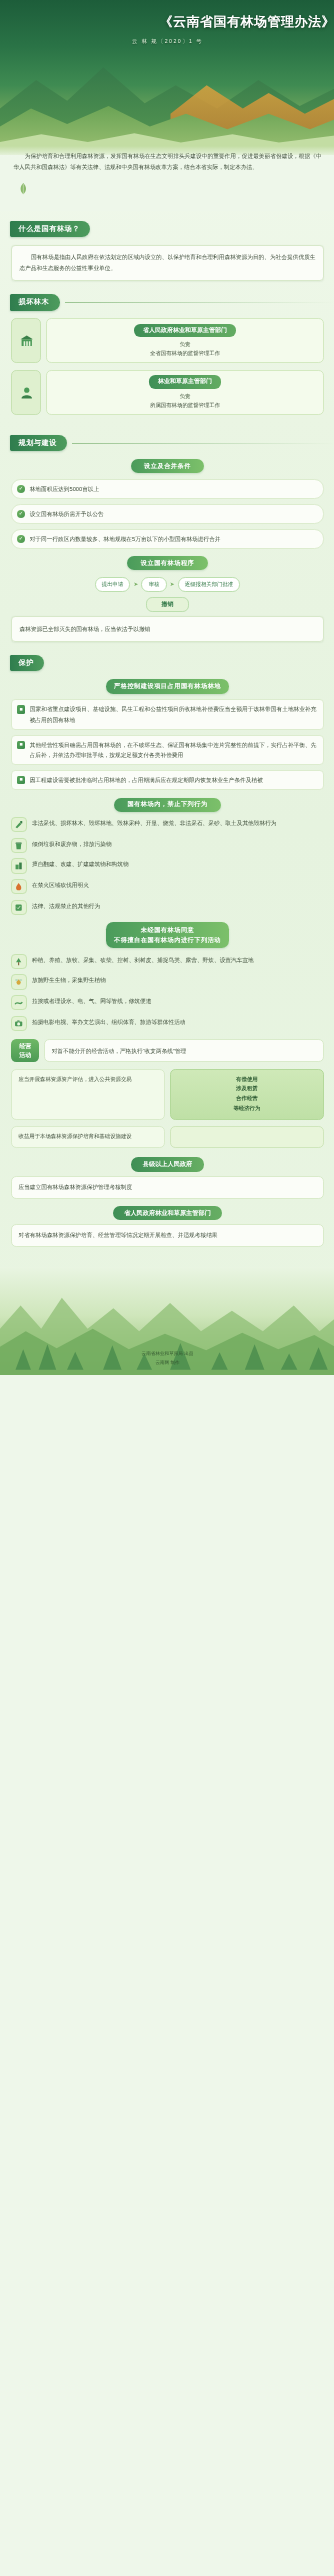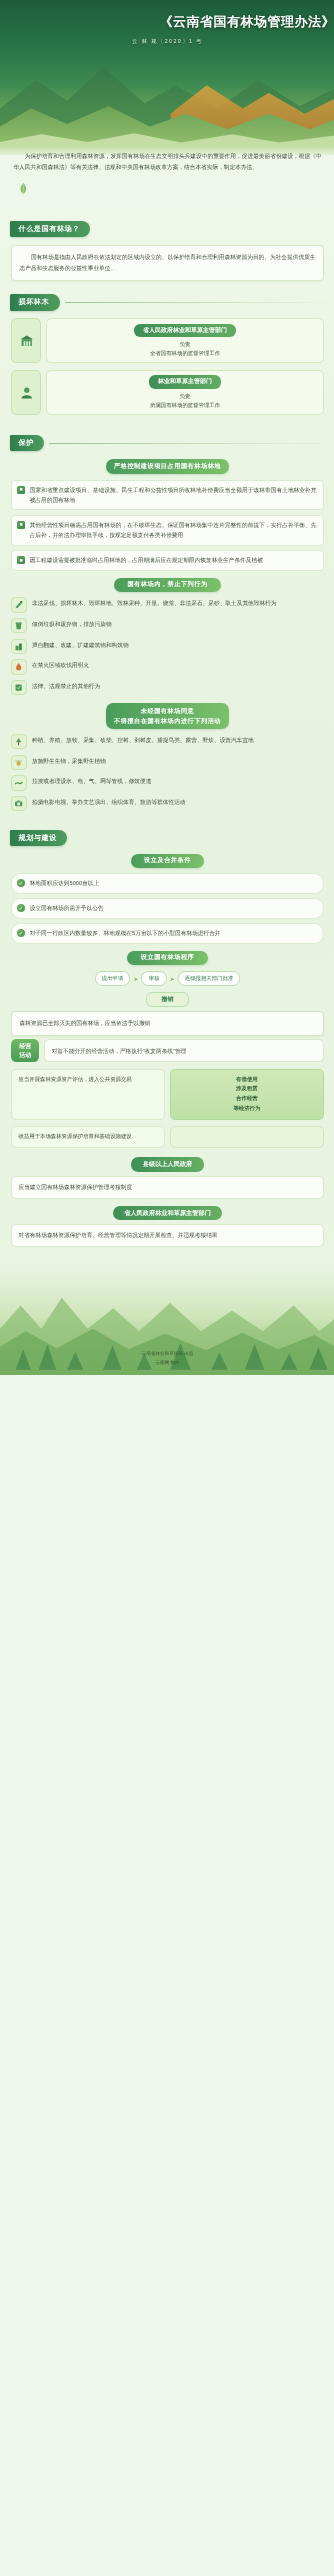--- a/index.html
+++ b/index.html
@@ -382,139 +382,20 @@
           <div class="org-mid">负责</div>
           <div class="org-desc">所属国有林场的监督管理工作</div>
         </div>
       </div>
 
     </div>
   </div>
 
   <div class="section">
     <div class="sec-head">
-      <span class="pill">保护</span>
-      <span class="deco"></span>
-    </div>
-    <div class="body-pad">
-
-      <div class="sub-bar wide">
-        <span>严格控制建设项目占用国有林场林地</span>
-      </div>
-
-      <div class="bullet sq">
-        <span class="dot">■</span>
-        <span class="txt">国家和省重点建设项目、基础设施、民生工程和公益性项目所收林地补偿费应当全额用于该林带国有土地林业补充被占用的国有林地</span>
-      </div>
-      <div class="bullet sq">
-        <span class="dot">■</span>
-        <span class="txt">其他经营性项目确需占用国有林场的，在不破坏生态、保证国有林场集中连片完整性的前提下，实行占补平衡、先占后补，并依法办理审批手续，按规定足额支付各类补偿费用</span>
-      </div>
-      <div class="bullet sq">
-        <span class="dot">■</span>
-        <span class="txt">因工程建设需要被批准临时占用林地的，占用期满后应在规定期限内恢复林业生产条件及植被</span>
-      </div>
-
-      <div class="sub-bar">
-        <span>国有林场内，禁止下列行为</span>
-      </div>
-
-      <div class="icon-row">
-        <span class="icon-badge">
-          <svg width="9.3" height="9.3" viewBox="0 0 18 18">
-              <path d="M3 14 L11 5 L14 8 L6 16 Z" fill="#4b9a57"></path>
-              <rect x="12" y="2" width="4" height="5" rx="1" fill="#3a8049"></rect>
-            </svg>
-        </span>
-        <span class="txt">非法采伐、损坏林木、毁坏林地、毁林采种、开垦、烧荒、非法采石、采砂、取土及其他毁林行为</span>
-      </div>
-      <div class="icon-row">
-        <span class="icon-badge">
-          <svg width="9.3" height="9.3" viewBox="0 0 18 18">
-              <path d="M4 6 H14 L13 16 H5 Z" fill="#4b9a57"></path>
-              <rect x="3" y="3" width="12" height="2.5" rx="1" fill="#3a8049"></rect>
-            </svg>
-        </span>
-        <span class="txt">倾倒垃圾和废弃物，排放污染物</span>
-      </div>
-      <div class="icon-row">
-        <span class="icon-badge">
-          <svg width="9.3" height="9.3" viewBox="0 0 18 18">
-              <rect x="3" y="7" width="6" height="9" fill="#4b9a57"></rect>
-              <rect x="10" y="3" width="5" height="13" fill="#3a8049"></rect>
-            </svg>
-        </span>
-        <span class="txt">擅自翻建、改建、扩建建筑物和构筑物</span>
-      </div>
-      <div class="icon-row">
-        <span class="icon-badge">
-          <svg width="9.3" height="9.3" viewBox="0 0 18 18">
-              <path d="M9 2 C12 6 14 8 14 11 A5 5 0 0 1 4 11 C4 8 6 7 9 2 Z" fill="#d9722f"></path>
-            </svg>
-        </span>
-        <span class="txt">在禁火区域砍伐用明火</span>
-      </div>
-      <div class="icon-row">
-        <span class="icon-badge">
-          <svg width="9.3" height="9.3" viewBox="0 0 18 18">
-              <rect x="3" y="3" width="12" height="12" rx="2" fill="#4b9a57"></rect>
-              <path d="M6 9 L8 11 L12 6" stroke="#eaf6e0" stroke-width="1.6" fill="none"></path>
-            </svg>
-        </span>
-        <span class="txt">法律、法规禁止的其他行为</span>
-      </div>
-
-      <div class="sub-bar wide">
-        <span style="white-space:pre-line; line-height:1.6;">未经国有林场同意
-不得擅自在国有林场内进行下列活动</span>
-      </div>
-
-      <div class="icon-row">
-        <span class="icon-badge">
-          <svg width="9.3" height="9.3" viewBox="0 0 18 18">
-              <path d="M9 2 L14 10 H4 Z" fill="#4b9a57"></path>
-              <rect x="8" y="10" width="2" height="6" fill="#7a5a33"></rect>
-            </svg>
-        </span>
-        <span class="txt">种植、养殖、放牧、采集、砍柴、控树、剥树皮、捕捉鸟类、露营、野炊、设置汽车宣地</span>
-      </div>
-      <div class="icon-row">
-        <span class="icon-badge">
-          <svg width="9.3" height="9.3" viewBox="0 0 18 18">
-              <ellipse cx="9" cy="10" rx="4" ry="5" fill="#d6a93c"></ellipse>
-              <ellipse cx="5" cy="6" rx="3" ry="2" fill="#bcdcc0"></ellipse>
-              <ellipse cx="13" cy="6" rx="3" ry="2" fill="#bcdcc0"></ellipse>
-            </svg>
-        </span>
-        <span class="txt">放施野生生物，采集野生植物</span>
-      </div>
-      <div class="icon-row">
-        <span class="icon-badge">
-          <svg width="9.3" height="9.3" viewBox="0 0 18 18">
-              <path d="M2 12 C6 4 12 16 16 8" stroke="#4b9a57" stroke-width="2.4" fill="none"></path>
-            </svg>
-        </span>
-        <span class="txt">拉接或者理设水、电、气、网等管线，修筑便道</span>
-      </div>
-      <div class="icon-row">
-        <span class="icon-badge">
-          <svg width="9.3" height="9.3" viewBox="0 0 18 18">
-              <rect x="2" y="5" width="14" height="9" rx="2" fill="#4b9a57"></rect>
-              <circle cx="9" cy="9.5" r="3" fill="#eaf6e0"></circle>
-              <rect x="6" y="3" width="5" height="2" rx="1" fill="#3a8049"></rect>
-            </svg>
-        </span>
-        <span class="txt">拍摄电影电视、举办文艺演出、组织体育、旅游等群体性活动</span>
-      </div>
-
-    </div>
-  </div>
-
-  <div class="section">
-    <div class="sec-head">
       <span class="pill">规划与建设</span>
       <span class="deco"></span>
     </div>
     <div class="body-pad">
       <div class="sub-bar">
         <span>设立及合并条件</span>
       </div>
 
       <div class="bullet">
         <span class="dot">✓</span>
@@ -538,20 +419,139 @@
         <span class="arrow">➤</span>
         <span class="step">审核</span>
         <span class="arrow">➤</span>
         <span class="step">逐级报相关部门批准</span>
       </div>
 
       <div class="revoke-title">
         <span>撤销</span>
       </div>
       <div class="card">森林资源已全部灭失的国有林场，应当依法予以撤销</div>
+    </div>
+  </div>
+
+  <div class="section">
+    <div class="sec-head">
+      <span class="pill">保护</span>
+      <span class="deco"></span>
+    </div>
+    <div class="body-pad">
+
+      <div class="sub-bar wide">
+        <span>严格控制建设项目占用国有林场林地</span>
+      </div>
+
+      <div class="bullet sq">
+        <span class="dot">■</span>
+        <span class="txt">国家和省重点建设项目、基础设施、民生工程和公益性项目所收林地补偿费应当全额用于该林带国有土地林业补充被占用的国有林地</span>
+      </div>
+      <div class="bullet sq">
+        <span class="dot">■</span>
+        <span class="txt">其他经营性项目确需占用国有林场的，在不破坏生态、保证国有林场集中连片完整性的前提下，实行占补平衡、先占后补，并依法办理审批手续，按规定足额支付各类补偿费用</span>
+      </div>
+      <div class="bullet sq">
+        <span class="dot">■</span>
+        <span class="txt">因工程建设需要被批准临时占用林地的，占用期满后应在规定期限内恢复林业生产条件及植被</span>
+      </div>
+
+      <div class="sub-bar">
+        <span>国有林场内，禁止下列行为</span>
+      </div>
+
+      <div class="icon-row">
+        <span class="icon-badge">
+          <svg width="9.3" height="9.3" viewBox="0 0 18 18">
+              <path d="M3 14 L11 5 L14 8 L6 16 Z" fill="#4b9a57"></path>
+              <rect x="12" y="2" width="4" height="5" rx="1" fill="#3a8049"></rect>
+            </svg>
+        </span>
+        <span class="txt">非法采伐、损坏林木、毁坏林地、毁林采种、开垦、烧荒、非法采石、采砂、取土及其他毁林行为</span>
+      </div>
+      <div class="icon-row">
+        <span class="icon-badge">
+          <svg width="9.3" height="9.3" viewBox="0 0 18 18">
+              <path d="M4 6 H14 L13 16 H5 Z" fill="#4b9a57"></path>
+              <rect x="3" y="3" width="12" height="2.5" rx="1" fill="#3a8049"></rect>
+            </svg>
+        </span>
+        <span class="txt">倾倒垃圾和废弃物，排放污染物</span>
+      </div>
+      <div class="icon-row">
+        <span class="icon-badge">
+          <svg width="9.3" height="9.3" viewBox="0 0 18 18">
+              <rect x="3" y="7" width="6" height="9" fill="#4b9a57"></rect>
+              <rect x="10" y="3" width="5" height="13" fill="#3a8049"></rect>
+            </svg>
+        </span>
+        <span class="txt">擅自翻建、改建、扩建建筑物和构筑物</span>
+      </div>
+      <div class="icon-row">
+        <span class="icon-badge">
+          <svg width="9.3" height="9.3" viewBox="0 0 18 18">
+              <path d="M9 2 C12 6 14 8 14 11 A5 5 0 0 1 4 11 C4 8 6 7 9 2 Z" fill="#d9722f"></path>
+            </svg>
+        </span>
+        <span class="txt">在禁火区域砍伐用明火</span>
+      </div>
+      <div class="icon-row">
+        <span class="icon-badge">
+          <svg width="9.3" height="9.3" viewBox="0 0 18 18">
+              <rect x="3" y="3" width="12" height="12" rx="2" fill="#4b9a57"></rect>
+              <path d="M6 9 L8 11 L12 6" stroke="#eaf6e0" stroke-width="1.6" fill="none"></path>
+            </svg>
+        </span>
+        <span class="txt">法律、法规禁止的其他行为</span>
+      </div>
+
+      <div class="sub-bar wide">
+        <span style="white-space:pre-line; line-height:1.6;">未经国有林场同意
+不得擅自在国有林场内进行下列活动</span>
+      </div>
+
+      <div class="icon-row">
+        <span class="icon-badge">
+          <svg width="9.3" height="9.3" viewBox="0 0 18 18">
+              <path d="M9 2 L14 10 H4 Z" fill="#4b9a57"></path>
+              <rect x="8" y="10" width="2" height="6" fill="#7a5a33"></rect>
+            </svg>
+        </span>
+        <span class="txt">种植、养殖、放牧、采集、砍柴、控树、剥树皮、捕捉鸟类、露营、野炊、设置汽车宣地</span>
+      </div>
+      <div class="icon-row">
+        <span class="icon-badge">
+          <svg width="9.3" height="9.3" viewBox="0 0 18 18">
+              <ellipse cx="9" cy="10" rx="4" ry="5" fill="#d6a93c"></ellipse>
+              <ellipse cx="5" cy="6" rx="3" ry="2" fill="#bcdcc0"></ellipse>
+              <ellipse cx="13" cy="6" rx="3" ry="2" fill="#bcdcc0"></ellipse>
+            </svg>
+        </span>
+        <span class="txt">放施野生生物，采集野生植物</span>
+      </div>
+      <div class="icon-row">
+        <span class="icon-badge">
+          <svg width="9.3" height="9.3" viewBox="0 0 18 18">
+              <path d="M2 12 C6 4 12 16 16 8" stroke="#4b9a57" stroke-width="2.4" fill="none"></path>
+            </svg>
+        </span>
+        <span class="txt">拉接或者理设水、电、气、网等管线，修筑便道</span>
+      </div>
+      <div class="icon-row">
+        <span class="icon-badge">
+          <svg width="9.3" height="9.3" viewBox="0 0 18 18">
+              <rect x="2" y="5" width="14" height="9" rx="2" fill="#4b9a57"></rect>
+              <circle cx="9" cy="9.5" r="3" fill="#eaf6e0"></circle>
+              <rect x="6" y="3" width="5" height="2" rx="1" fill="#3a8049"></rect>
+            </svg>
+        </span>
+        <span class="txt">拍摄电影电视、举办文艺演出、组织体育、旅游等群体性活动</span>
+      </div>
+
     </div>
   </div>
 
   <div class="section">
     <div class="body-pad">
 
       <div class="use-row">
         <div class="use-tag" style="white-space:pre-line;">经营
 活动</div>
         <div class="use-body">对首不能分开的经营活动，严格执行“收支两条线”管理</div>

